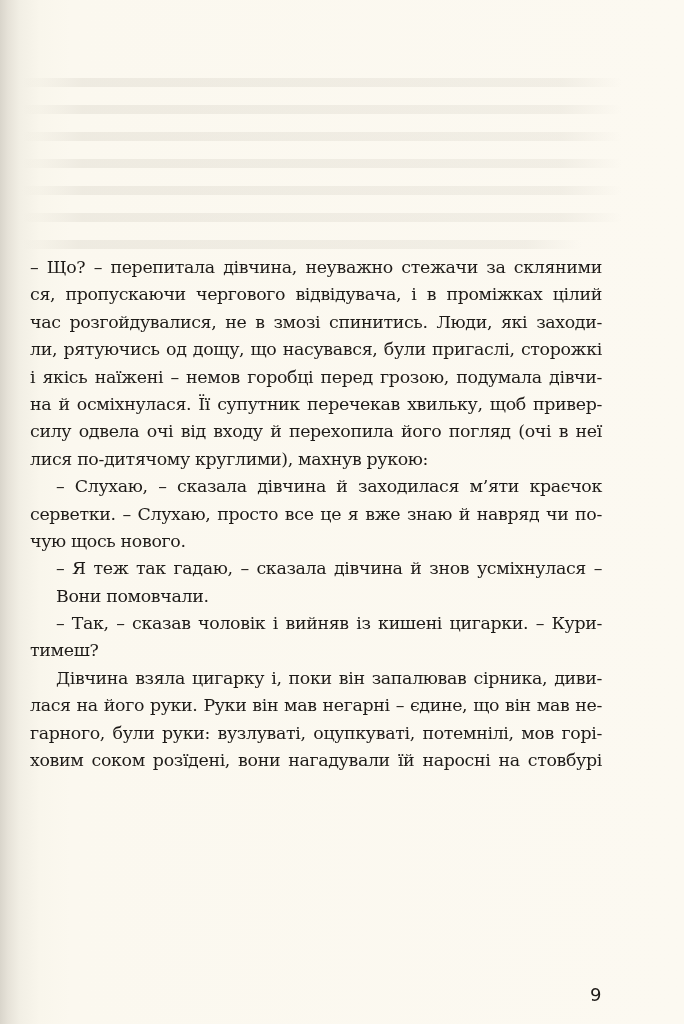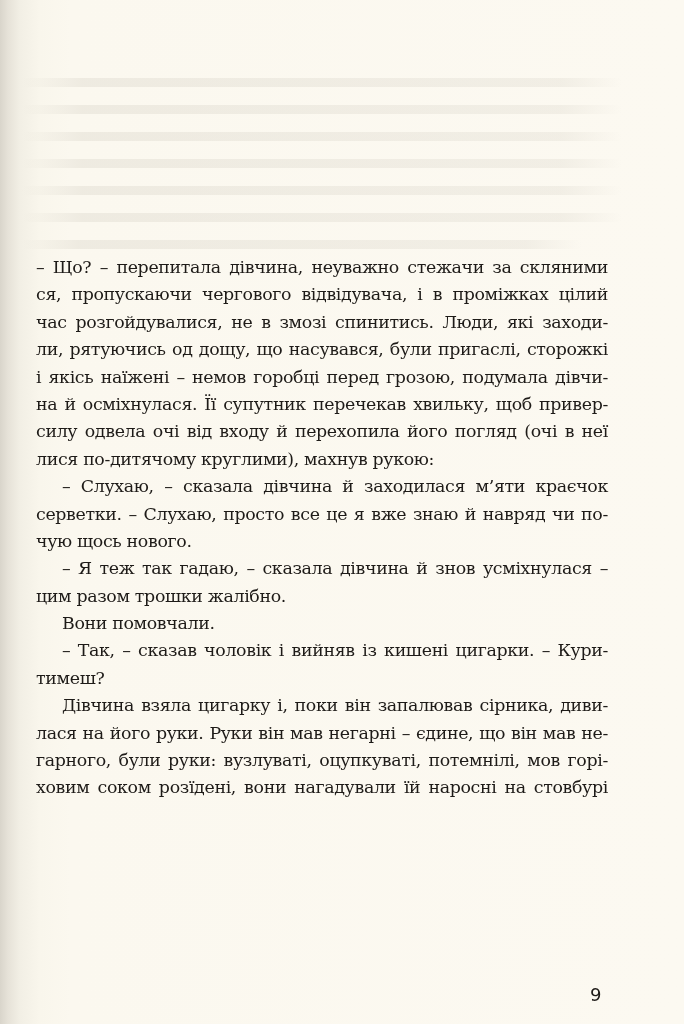--- a/index.html
+++ b/index.html
@@ -23,21 +23,21 @@
     .bleed {
       position: absolute;
       left: 22px;
       width: 600px;
       height: 9px;
       background: linear-gradient(to right, rgba(200,196,185,0.0), rgba(205,200,188,0.28) 10%, rgba(205,200,188,0.22) 90%, rgba(200,196,185,0.0));
       border-radius: 4px;
     }
     .text-block {
       position: absolute;
-      left: 36px;
+      left: 30px;
       top: 254px;
       width: 572px;
       font-family: "DejaVu Serif", serif;
       font-size: 17.4px;
       line-height: 27.4px;
       color: #1e1b18;
       letter-spacing: -0.35px;
     }
     .line {
       display: block;
@@ -79,21 +79,20 @@
       <span class="line">час розгойдувалися, не в змозі спинитись. Люди, які заходи-</span>
       <span class="line">ли, рятуючись од дощу, що насувався, були пригаслі, сторожкі</span>
       <span class="line">і якісь наїжені – немов горобці перед грозою, подумала дівчи-</span>
       <span class="line">на й осміхнулася. Її супутник перечекав хвильку, щоб привер-</span>
       <span class="line">силу одвела очі від входу й перехопила його погляд (очі в неї</span>
       <span class="line last">лися по-дитячому круглими), махнув рукою:</span>
       <span class="line indent">– Слухаю, – сказала дівчина й заходилася м’яти краєчок</span>
       <span class="line">серветки. – Слухаю, просто все це я вже знаю й навряд чи по-</span>
       <span class="line last">чую щось нового.</span>
       <span class="line indent">– Я теж так гадаю, – сказала дівчина й знов усміхнулася –</span>
-      <span class="line last">цим разом трошки жалібно.</span>
       <span class="line indent last">Вони помовчали.</span>
       <span class="line indent">– Так, – сказав чоловік і вийняв із кишені цигарки. – Кури-</span>
       <span class="line last">тимеш?</span>
       <span class="line indent">Дівчина взяла цигарку і, поки він запалював сірника, диви-</span>
       <span class="line">лася на його руки. Руки він мав негарні – єдине, що він мав не-</span>
       <span class="line">гарного, були руки: вузлуваті, оцупкуваті, потемнілі, мов горі-</span>
       <span class="line">ховим соком розїдені, вони нагадували їй наросні на стовбурі</span>
     </div>
 
   <div class="page-number">9</div>

